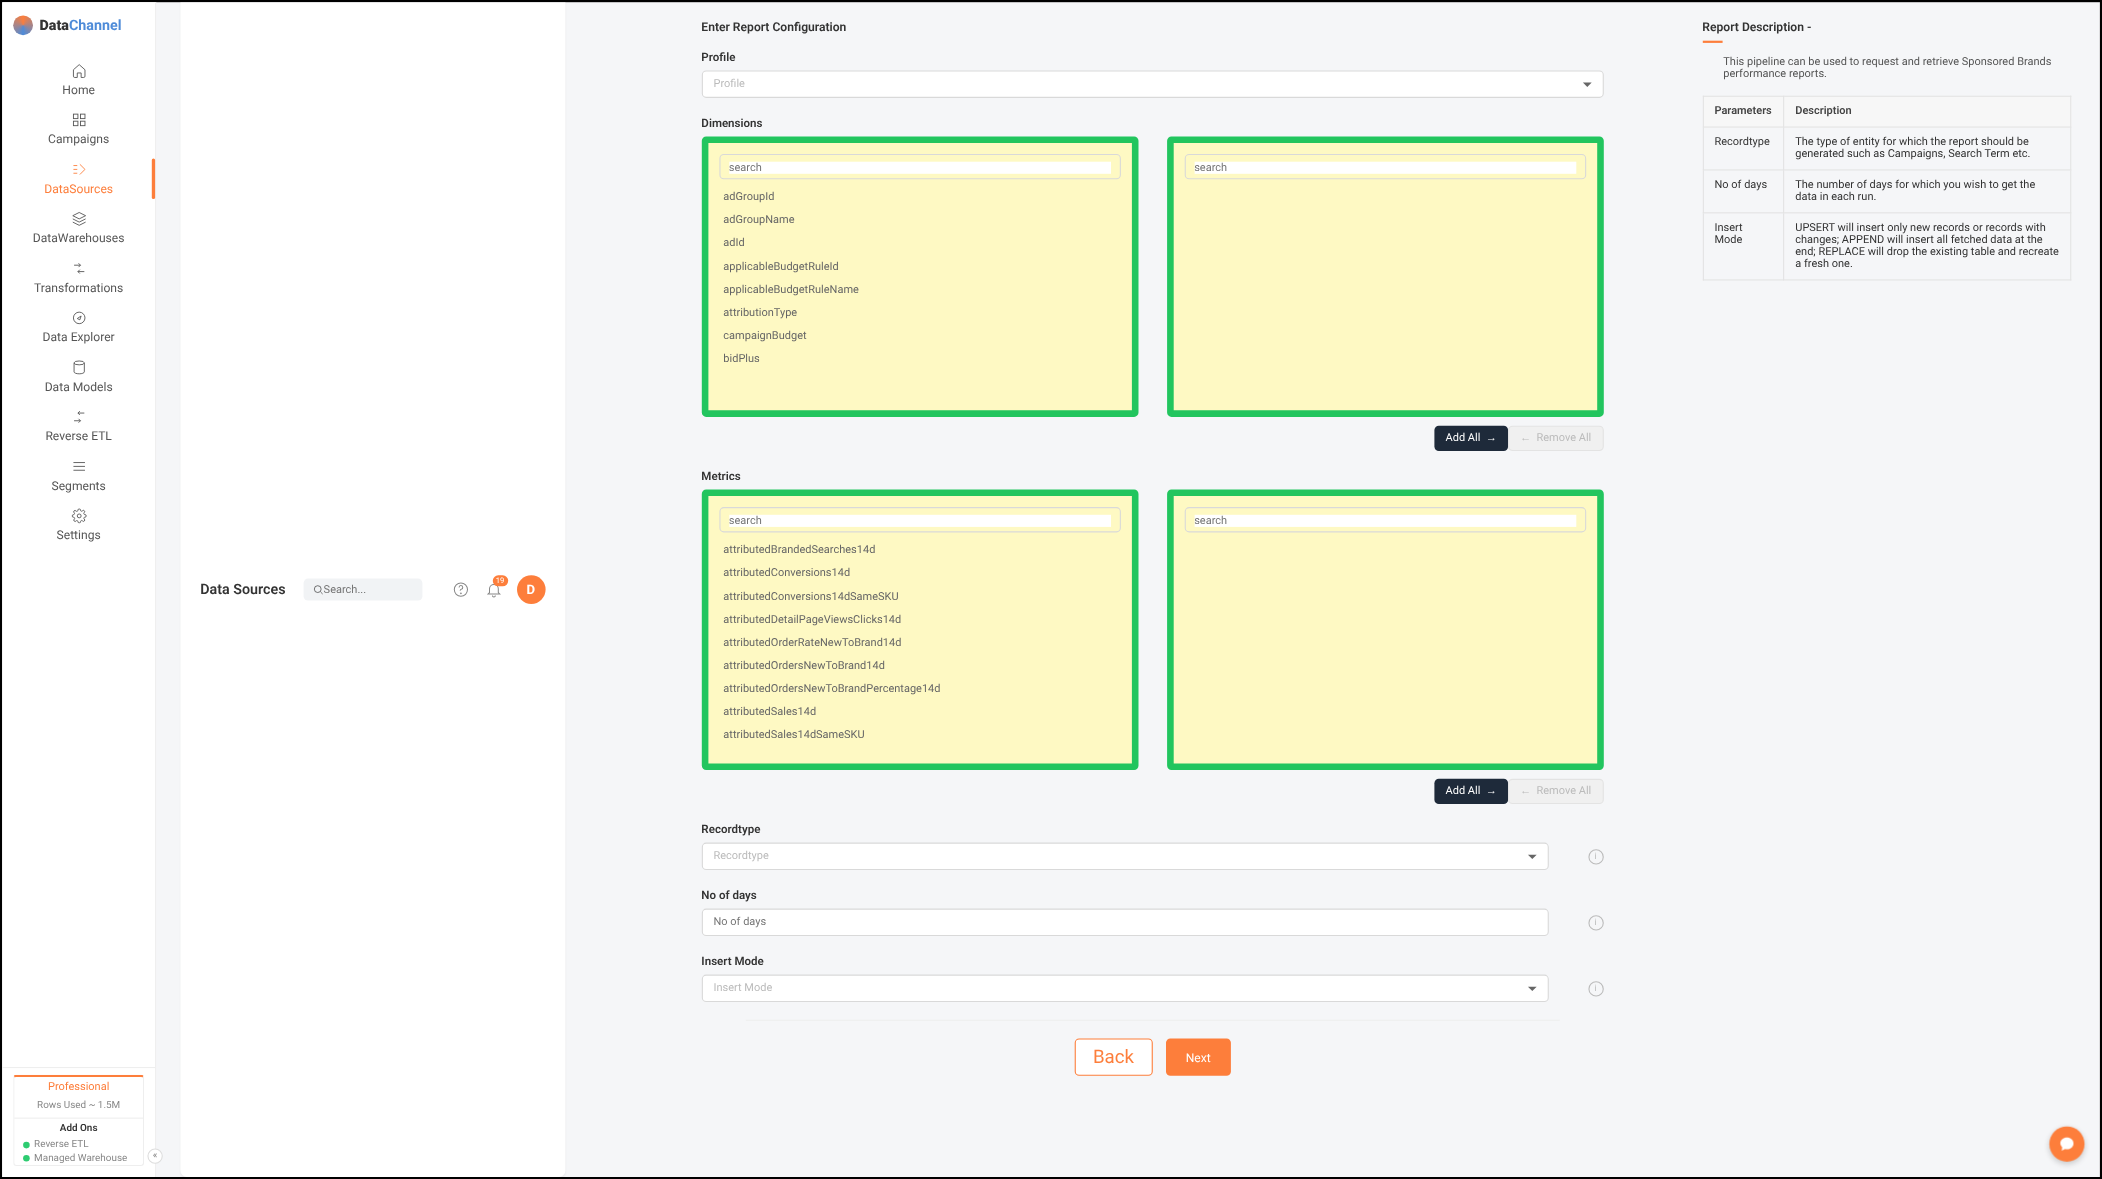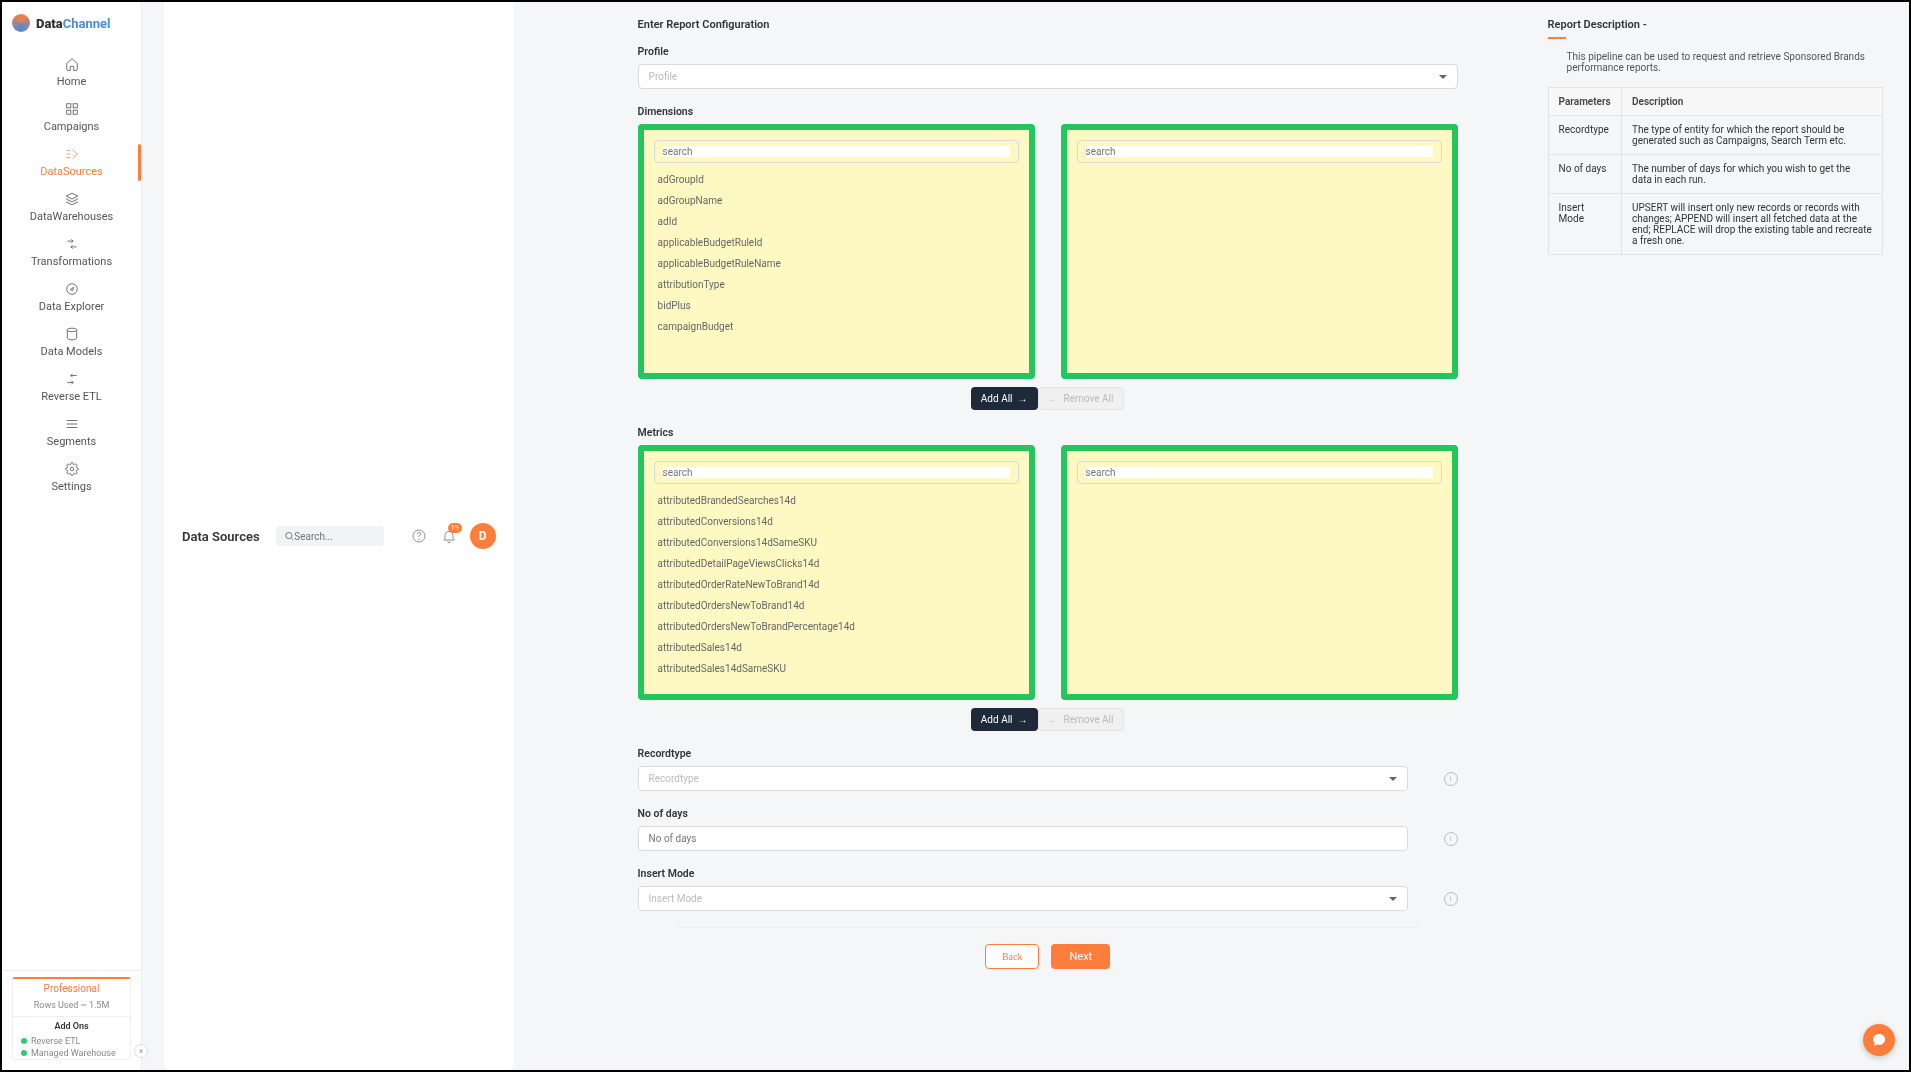--- a/index.html
+++ b/index.html
@@ -49,33 +49,33 @@
 .caret { width: 0; height: 0; border-left: 4px solid transparent; border-right: 4px solid transparent; border-top: 4px solid #666; }
 
 .dual-row { display: flex; gap: 26px; }
 .listbox { flex: 1; border: 6px solid #22c55e; border-radius: 4px; background: #fef9c3; height: 255px; overflow-y: auto; position: relative; }
 .listbox-h { height: 255px; }
 .listbox .search-in { margin: 10px 10px 6px; border: 1px solid #d9d9d9; border-radius: 4px; padding: 4px 8px; }
 .listbox .search-in input { border: none; outline: none; width: 100%; font-size: 10px; color: #888; }
 .listbox .opt { padding: 5px 14px; color: #666; font-size: 10px; cursor: pointer; }
 .listbox::-webkit-scrollbar { width: 6px; } .listbox::-webkit-scrollbar-thumb { background: #ddd; border-radius: 3px; }
 
-.btn-row { display: flex; justify-content: center; margin: 8px 0 16px; }
+.btn-row { display: flex; justify-content: flex-end; margin: 8px 0 16px; }
 .btn-dark { background: #1e2a3a; color: #fff; border: none; border-radius: 4px; padding: 5px 10px; font-size: 10px; display: inline-flex; align-items: center; gap: 5px; cursor: pointer; }
 .btn-ghost { background: #f0f0f0; color: #bbb; border: 1px solid #e3e3e3; border-radius: 4px; padding: 5px 10px; font-size: 10px; display: inline-flex; align-items: center; gap: 5px; cursor: not-allowed; }
 
 .field-row { display: flex; align-items: center; gap: 14px; margin-bottom: 16px; }
 .field-row .select-ph, .field-row .text-input { flex: 1; margin-bottom: 0; }
 .text-input { border: 1px solid #d9d9d9; border-radius: 4px; padding: 6px 10px; background: #fff; color: #bbb; font-size: 10px; }
 .text-input input { border:none; outline:none; width:100%; font-size:10px; color:#888; }
 .info-icn { width: 14px; height: 14px; border: 1px solid #bbb; border-radius: 50%; color: #bbb; font-size: 8px; display: flex; align-items: center; justify-content: center; cursor: pointer; margin-left: 22px;}
 
 .divider { border: none; border-top: 1px solid #eee; margin: 8px 40px 16px; }
 .nav-btns { display: flex; justify-content: center; gap: 12px; }
-.btn-outline { background: #fff; color: #fd7e3b; border: 1px solid #fd7e3b; border-radius: 4px; padding: 6px 16px; font-size: 10px; cursor: pointer; font-family: Liberation Serif, serif; }
+.btn-outline { background: #fff; color: #fd7e3b; border: 1px solid #fd7e3b; border-radius: 4px; padding: 6px 16px; font-size: 17px; cursor: pointer; }
 .btn-primary { background: #fd7e3b; color: #fff; border: none; border-radius: 4px; padding: 6px 18px; font-size: 11px; cursor: pointer; }
 
 .desc-title { font-size: 11px; font-weight: 600; margin-bottom: 6px; }
 .under { width: 18px; height: 2px; background: #fd7e3b; margin-bottom: 12px; }
 .desc-text { font-size: 10px; color: #555; margin-bottom: 14px; margin-left: 19px; }
 .param-table { width: 100%; border-collapse: collapse; border: 1px solid #e3e3e3; }
 .param-table th, .param-table td { border: 1px solid #e3e3e3; padding: 8px 10px; text-align: left; font-size: 10px; vertical-align: top; }
 .param-table th { background: #f7f7f7; font-weight: 600; color: #444; }
 
 .chat-bubble { position: fixed; right: 16px; bottom: 16px; width: 32px; height: 32px; border-radius: 50%; background: #fd7e3b; color: #fff; display: flex; align-items: center; justify-content: center; cursor: pointer; box-shadow: 0 2px 6px rgba(0,0,0,.2); }
@@ -241,22 +241,22 @@
         <div class="dual-row">
           <div class="listbox listbox-h">
             <div class="search-in"><input placeholder="search" style=""></div>
             <div id="dim-list">
                 <div class="opt">adGroupId</div>
                 <div class="opt">adGroupName</div>
                 <div class="opt">adId</div>
                 <div class="opt">applicableBudgetRuleId</div>
                 <div class="opt">applicableBudgetRuleName</div>
                 <div class="opt">attributionType</div>
+                <div class="opt">campaignBudget</div>
                 <div class="opt">bidPlus</div>
-                <div class="opt">campaignBudget</div>
               </div>
           </div>
           <div class="listbox listbox-h">
             <div class="search-in"><input placeholder="search" style=""></div>
           </div>
         </div>
         <div class="btn-row">
           <button class="btn-dark">
               <span>Add All</span>
               <span>→</span>

